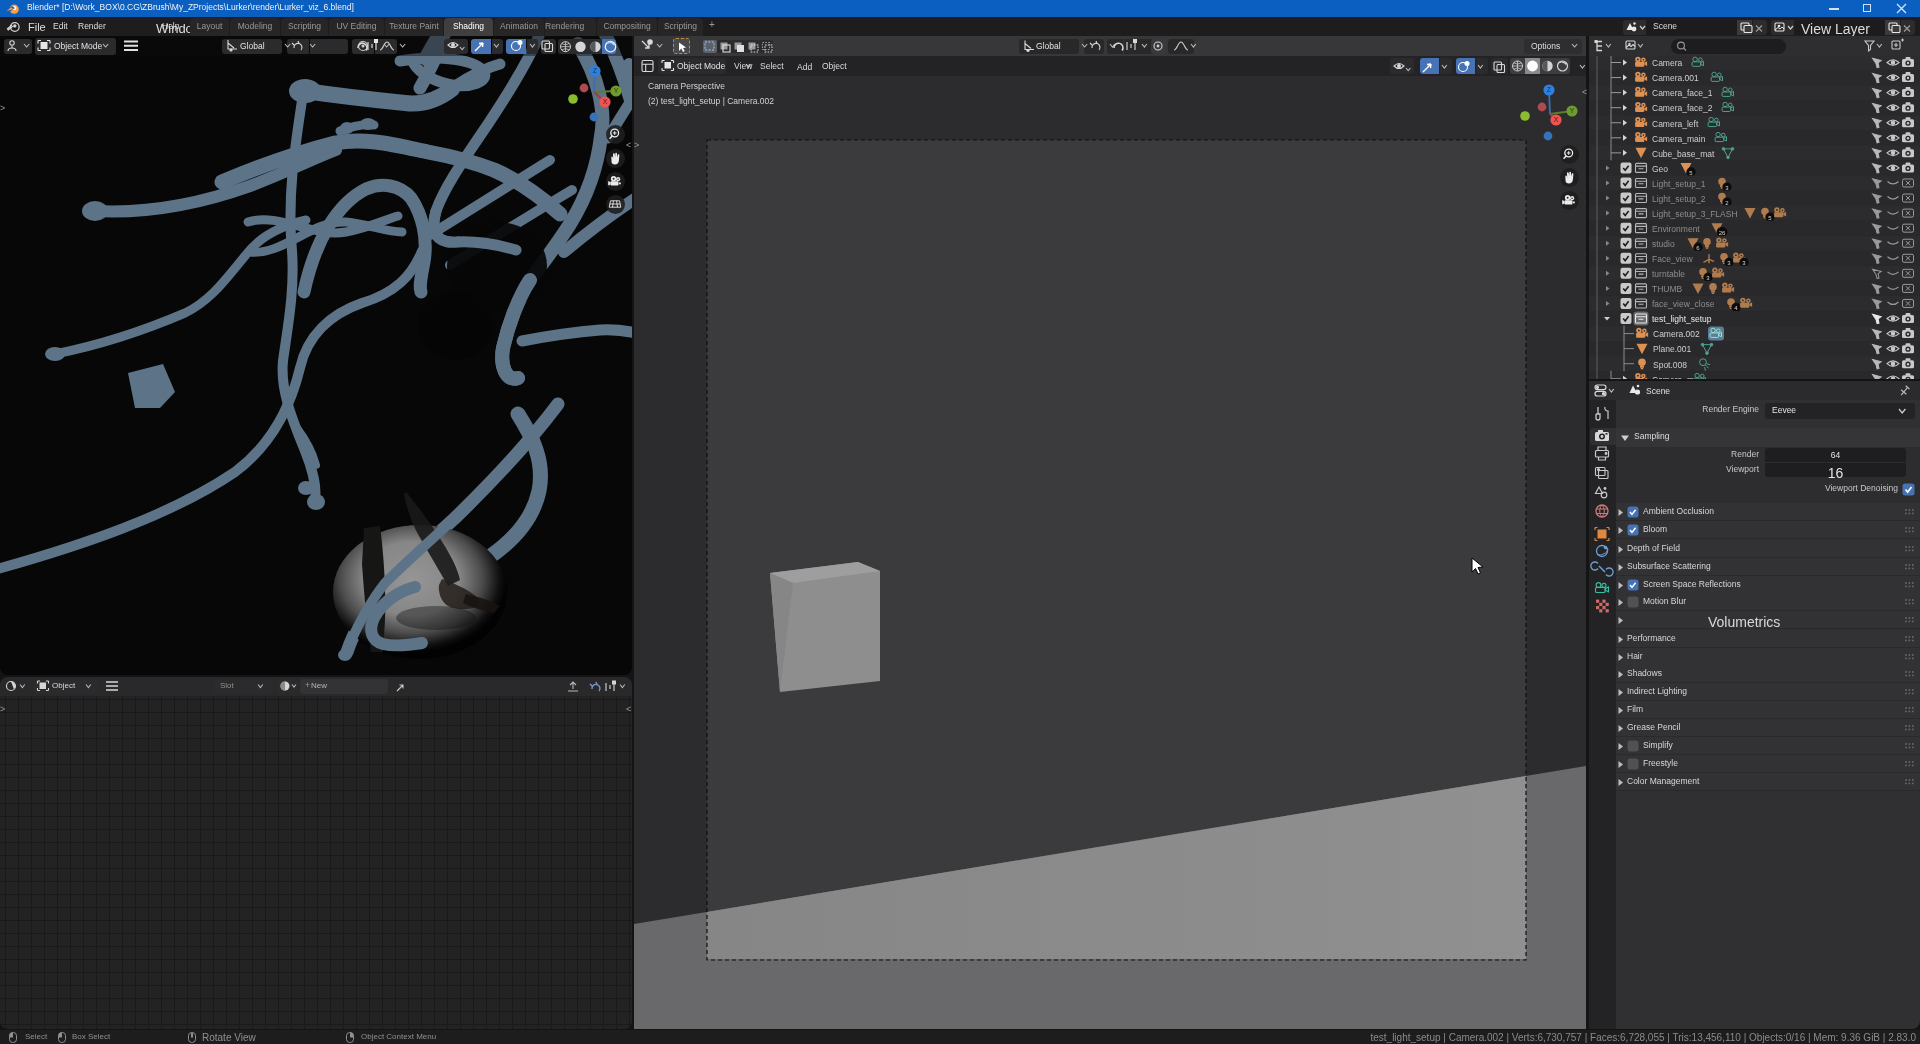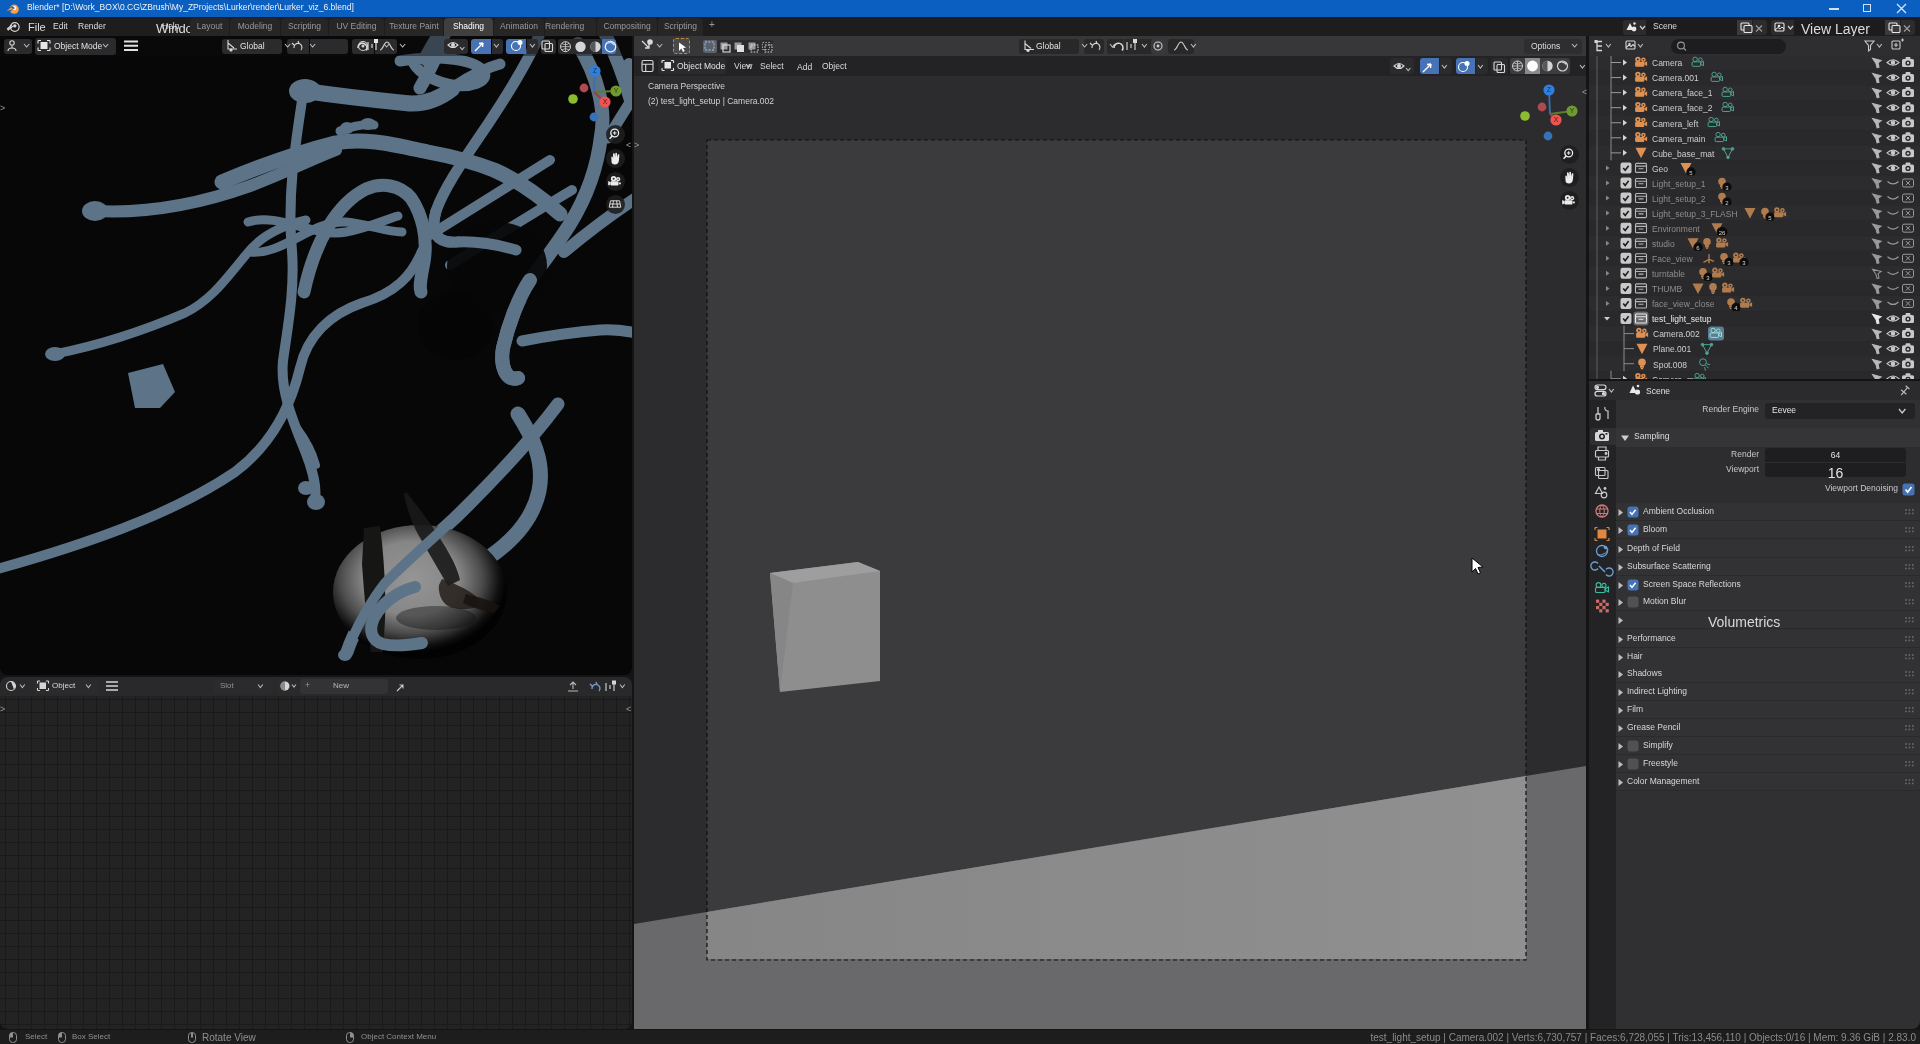--- a/index.html
+++ b/index.html
@@ -263,21 +263,21 @@
  repeating-linear-gradient(to right, #191a1a 0px, #191a1a 1px, transparent 1px, transparent 13px),
  repeating-linear-gradient(to bottom, #191a1a 0px, #191a1a 1px, transparent 1px, transparent 13px);
 background-position:5px 9px;"></div>
 <div class="abs" style="left:0;top:677px;width:632px;height:19px;background:#29292b;border-radius:8px 8px 0 0;"></div>
 <div class="abs" style="left:34px;top:679px;width:64px;height:15px;background:#2b2b2d;border-radius:3px;"></div>
 <div class="txt" style="left:52px;top:681px;font-size:8px;color:#d8d8d8;">Object</div>
 <div class="abs" style="left:213px;top:679px;width:60px;height:15px;background:#2b2b2d;border-radius:3px;"></div>
 <div class="txt" style="left:220px;top:681px;font-size:8px;color:#909090;">Slot</div>
 <div class="abs" style="left:277px;top:679px;width:21px;height:15px;background:#2b2b2d;border-radius:3px;"></div>
 <div class="abs" style="left:300px;top:679px;width:88px;height:15px;background:#333335;border-radius:3px;"></div>
-<div class="txt" style="left:333px;top:681px;font-size:8px;color:#b5b5b5;">New</div>
+<div class="txt" style="left:311px;top:681px;font-size:8px;color:#b5b5b5;">New</div>
 <div class="txt" style="left:305px;top:680px;font-size:8.5px;color:#9a9a9a;">+</div>
 <svg class="abs" style="left:0;top:677px" width="632" height="19" viewBox="0 0 632 19">
 <g fill="none" stroke="#d5d5d5" stroke-width="1.1">
 <circle cx="11" cy="9" r="4.5"></circle>
       <path d="M11,4.5 a4.5,4.5 0 0 1 3,7.8" fill="#d5d5d5" stroke="none"></path>
 <path d="M20,7.5 l2.4,3 l2.4,-3" stroke="#b5b5b5"></path>
 <rect x="39.5" y="5.5" width="6.5" height="6.5" fill="#d5d5d5" stroke="none"></rect>
 <path d="M37.5,4 l2.6,0 M37.5,4 l0,2.6 M48.5,4 l-2.6,0 M48.5,4 l0,2.6 M37.5,13.5 l2.6,0 M37.5,13.5 l0,-2.6 M48.5,13.5 l-2.6,0 M48.5,13.5 l0,-2.6" stroke="#d5d5d5"></path>
 <path d="M86,7.5 l2.4,3 l2.4,-3" stroke="#b5b5b5"></path>
 <path d="M106,5 l12,0 M106,9 l12,0 M106,13 l12,0" stroke="#d5d5d5" stroke-width="1.6"></path>

